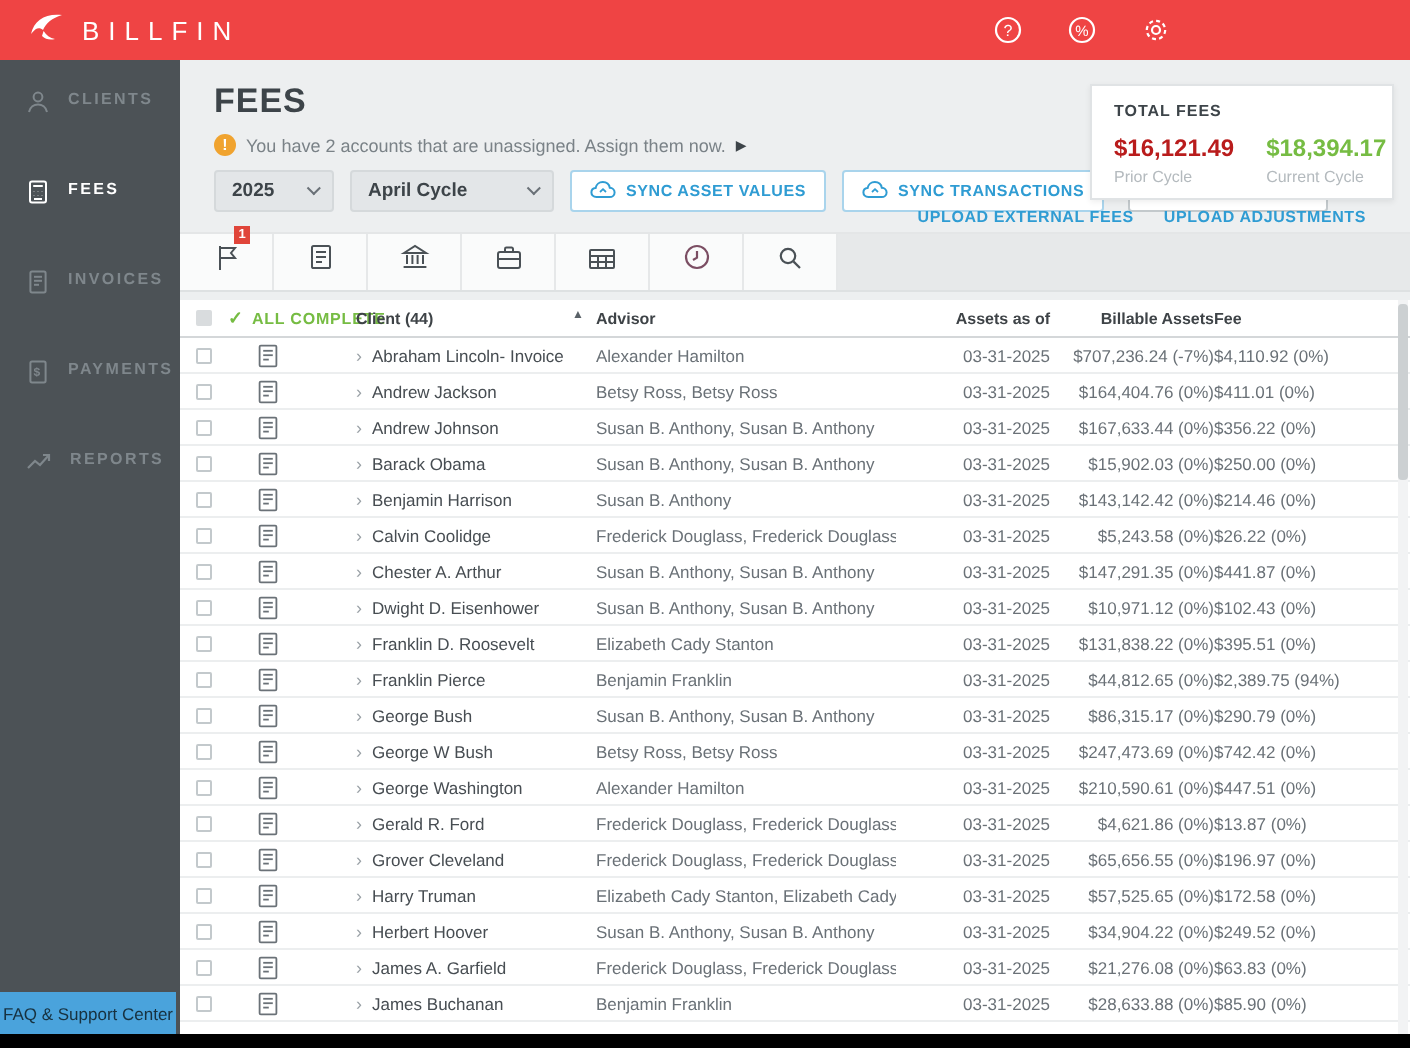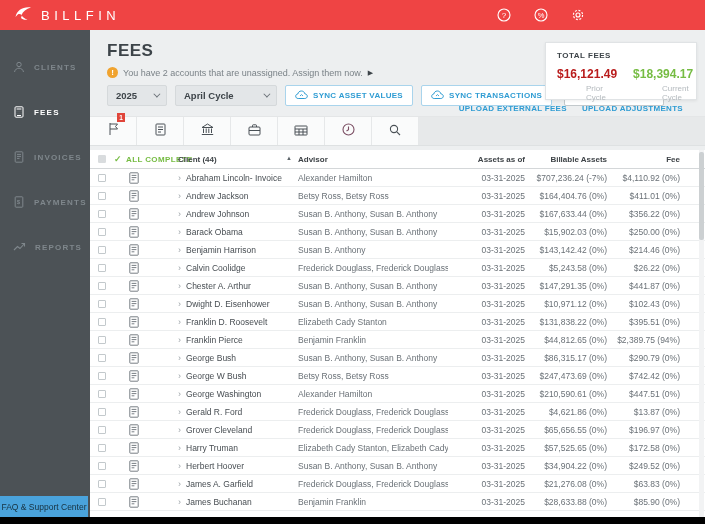--- a/index.html
+++ b/index.html
@@ -13,21 +13,21 @@
   
   .topbar { position:absolute; left:0; top:0; right:0; height:30px; background:#ef4444; }
   .brand { position:absolute; left:14px; top:0; height:30px; display:flex; align-items:center; gap:8px;
            color:#fff; font-size:13px; letter-spacing:4.5px; font-weight:400; }
   .topbar-icons { position:absolute; left:497px; top:0; height:30px; display:flex; align-items:center; gap:23px; color:#fff; }
   .topbar-icons svg { display:block; }
 
   
   .sidebar { position:absolute; left:0; top:30px; width:90px; bottom:7px; background:#4c5256; }
   .nav { padding-top:15px; }
-  .nav-item { display:flex; align-items:center; gap:9px; height:45px; padding-left:13px;
+  .nav-item { display:flex; gap:9px; height:45px; padding-left:13px;
               color:#7f878c; font-size:8px; font-weight:bold; letter-spacing:1.2px; cursor:pointer; }
   .nav-item.active { color:#ffffff; }
   .nav-item svg { flex:none; }
   .support-tab { position:absolute; left:0; bottom:0; width:88px; height:21px; background:#4aa3dc;
                  color:#17313f; font-size:8.5px; display:flex; align-items:center; justify-content:center; cursor:pointer; }
 
   
   .main { position:absolute; left:90px; top:30px; right:0; bottom:7px; background:#edeff0; overflow:hidden; }
   .head { position:relative; padding-left:17px; }
   .page-title { padding-top:11px; font-size:17px; font-weight:bold; color:#3d4449; letter-spacing:.5px; }
@@ -48,21 +48,21 @@
   .btn.gray { border:1px solid #c3c9cc; color:#4a5156; margin-left:4px; }
   .last-updated { margin-top:9px; font-size:9.5px; color:#4a5156; }
   .last-updated b { font-weight:bold; }
 
   .fees-card { position:absolute; top:12px; right:8px; width:152px; height:58px; background:#fff;
                border:1px solid #e0e3e5; box-shadow:0 1px 3px rgba(0,0,0,.07); padding:8px 11px; }
   .fees-card-title { font-size:8px; font-weight:bold; color:#3d4449; letter-spacing:.5px; }
   .fees-vals { display:flex; gap:16px; margin-top:7px; }
   .fee-val { font-size:12px; font-weight:bold; color:#b91c1c; }
   .fee-val.green { color:#76bc43; }
-  .fee-sub { font-size:8px; color:#b4babe; margin-top:3px;margin-left:29px; }
+  .fee-sub { font-size:8px; color:#b4babe; margin-top:3px; }
   .upload-links { position:absolute; top:74px; right:22px; display:flex; gap:15px;
                   font-size:8px; font-weight:bold; color:#2f9cd3; letter-spacing:.3px; }
   .upload-links span { cursor:pointer; }
 
   
   .toolbar-row { position:absolute; top:86px; left:0; right:0; height:30px; display:flex; }
   .toolbar { display:flex; background:#fafbfb; border-top:1px solid #e4e6e7; border-bottom:1px solid #dee1e2; }
   .tool-cell { width:47px; display:flex; align-items:center; justify-content:center;
                border-right:1px solid #e6e8e9; position:relative; color:#4a5156; cursor:pointer; }
   .tool-cell.clock { color:#7b4e63; }
@@ -83,21 +83,21 @@
   .c-complete { width:64px; display:flex; align-items:center; gap:4px; color:#76bc43; letter-spacing:.4px; white-space:nowrap; }
   .c-complete .tick { font-size:9px; }
   .c-status { width:40px; display:flex; justify-content:center; color:#6a7177; }
   .h-client { width:120px; display:flex; align-items:flex-start; justify-content:space-between; cursor:pointer; }
   .sort-arrow { font-size:6px; color:#5a6268; margin-right:6px; }
   .c-client { width:144px; padding-left:24px; color:#474d52; white-space:nowrap; overflow:hidden; display:flex; align-items:center; gap:5px; cursor:pointer; }
   .c-client .rchev { color:#9aa1a6; font-size:9px; }
   .c-advisor { width:150px; white-space:nowrap; overflow:hidden; }
   .c-date { width:77px; text-align:right; }
   .c-billable { width:82px; text-align:right; }
-  .c-fee { width:73px; text-align:right; }
+  .c-fee { width:73px; text-align:left; }
   .scrollbar { position:absolute; top:0; right:1px; bottom:0; width:5px; background:#f2f3f4; }
   .scroll-thumb { position:absolute; top:2px; left:0; width:5px; height:88px; background:#ccd0d2; border-radius:2px; }
 
   .bottom-strip { position:absolute; left:0; right:0; bottom:0; height:7px; background:#000; }
   svg { overflow:visible; }
 </style>
 </head>
 <body>
 
 <div class="topbar">

